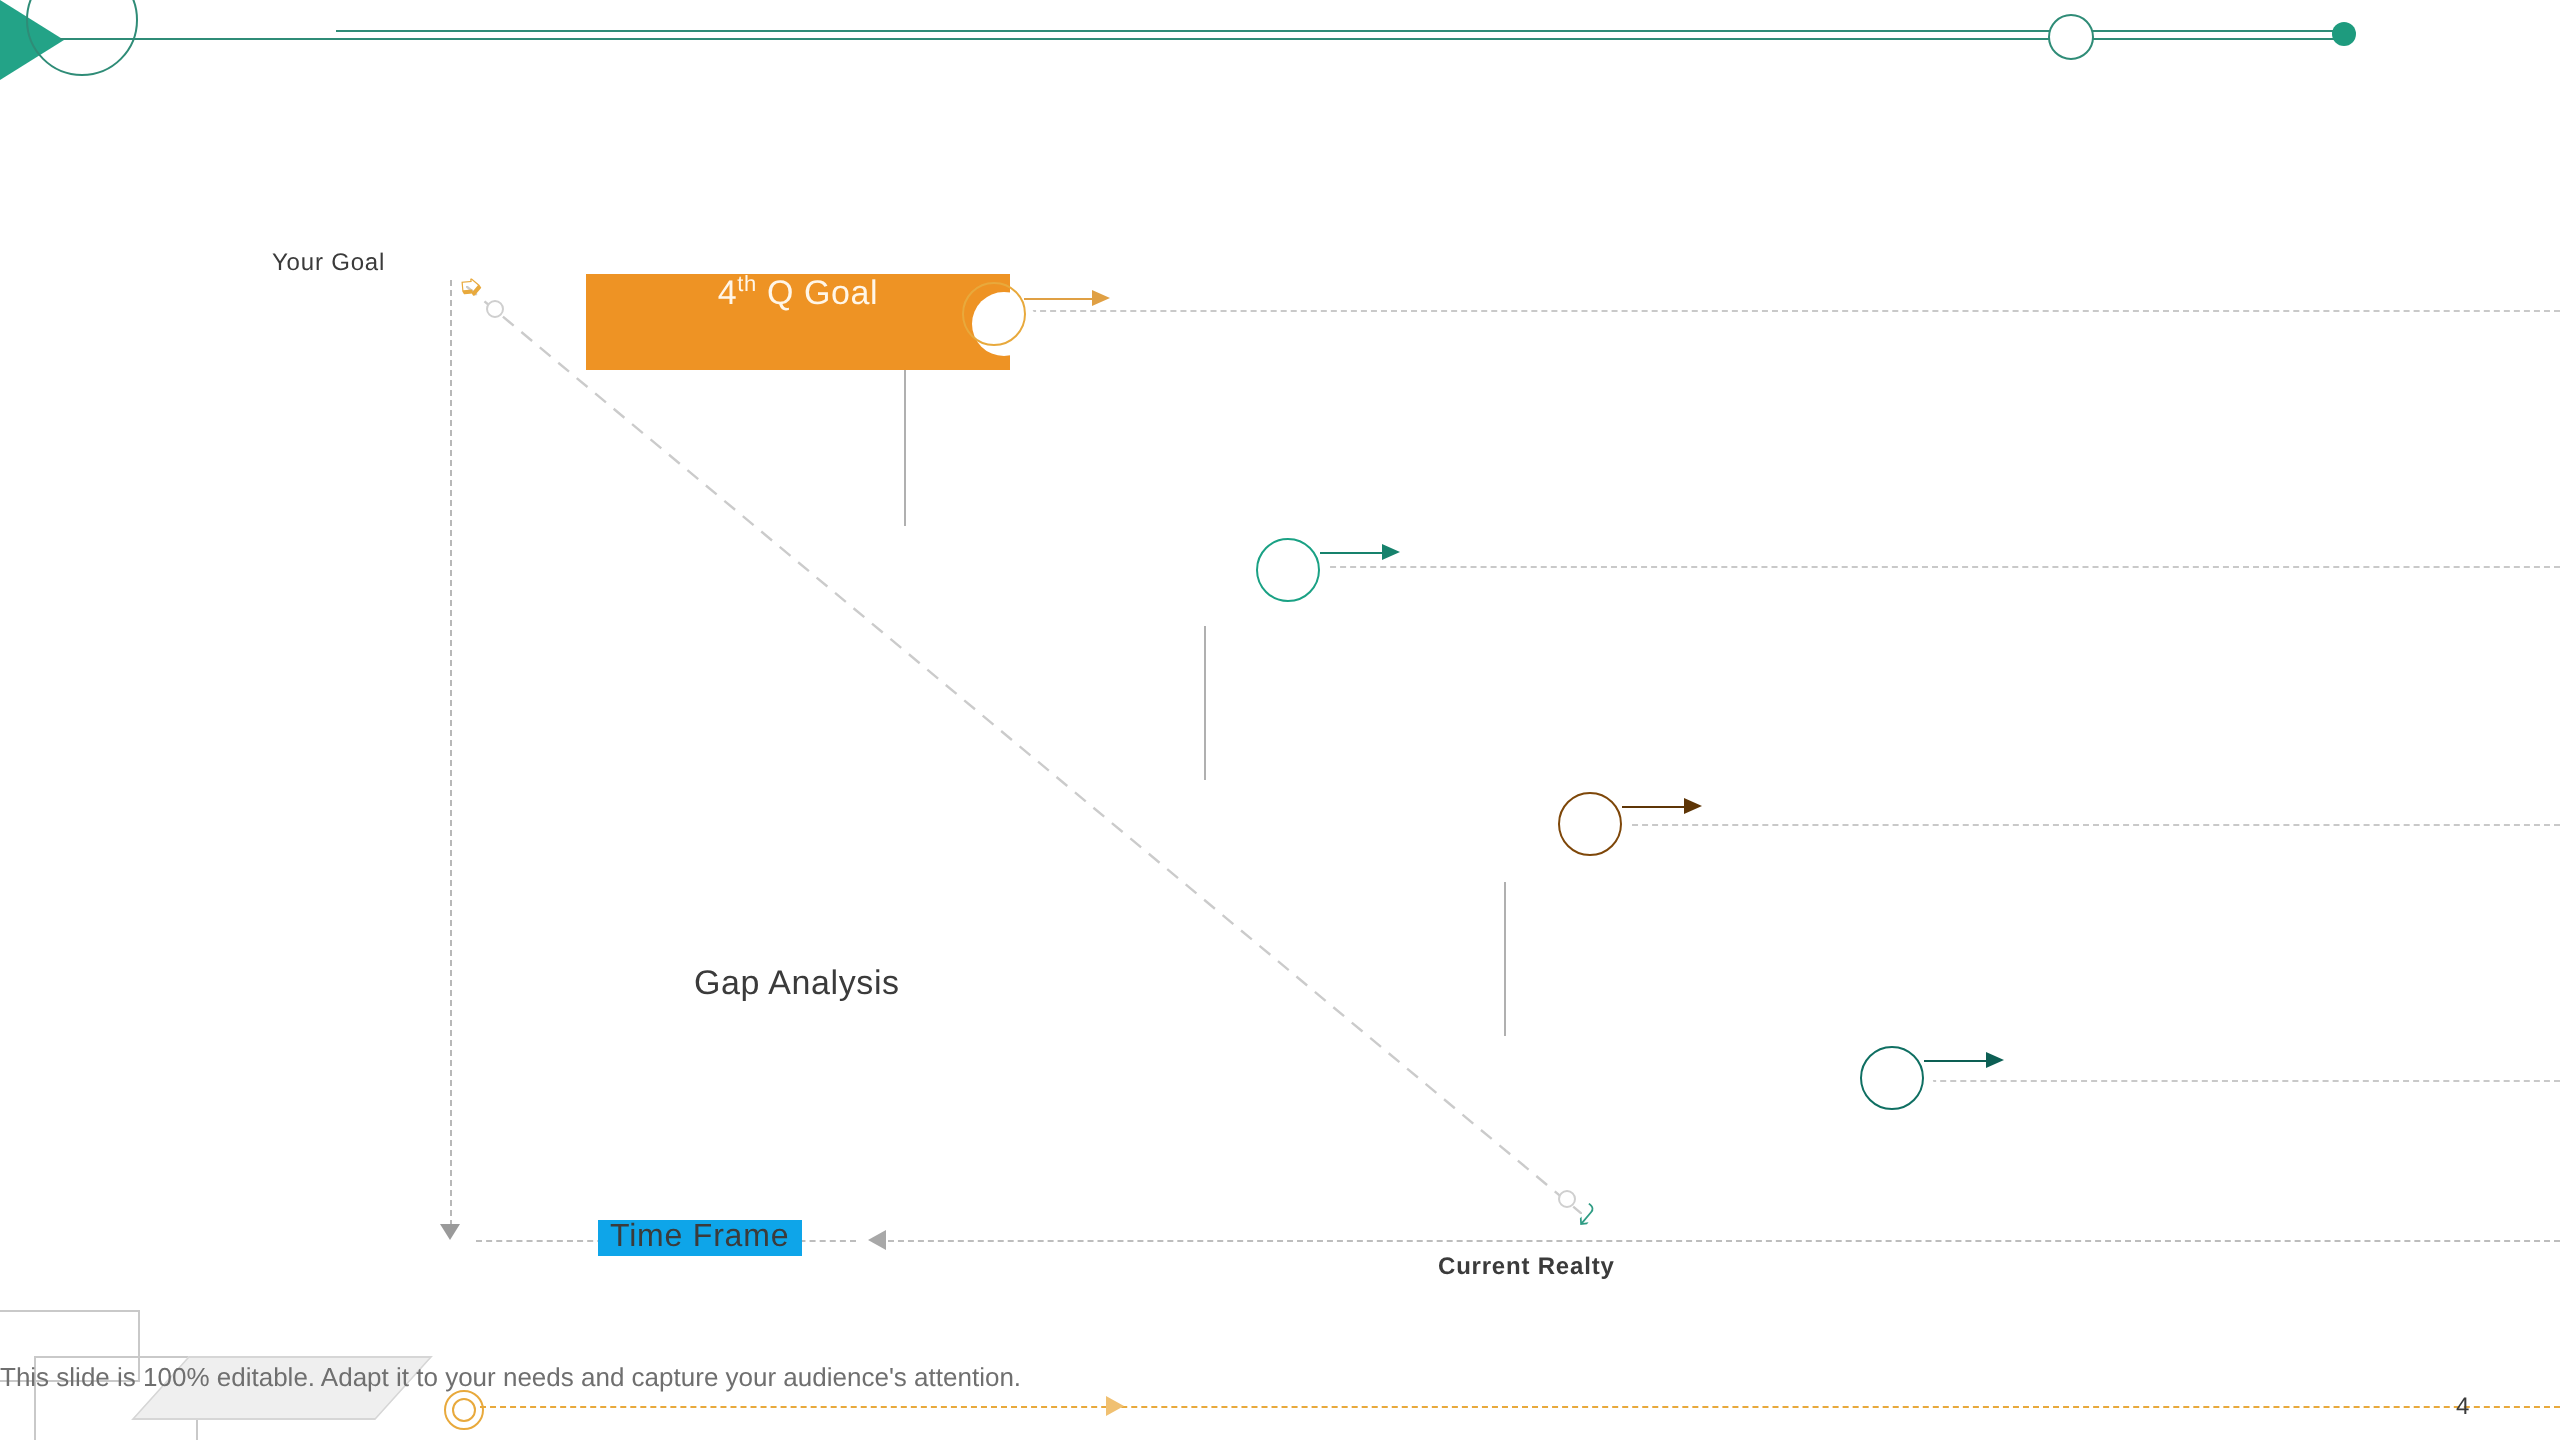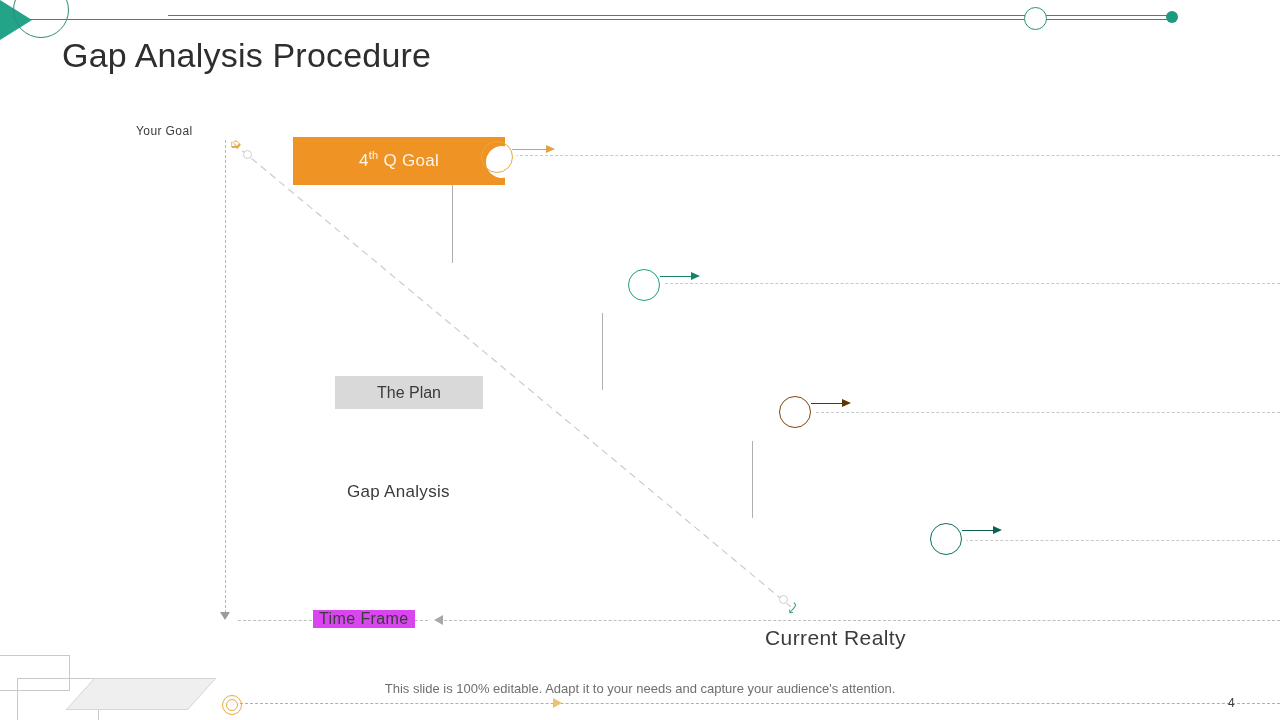--- a/index.html
+++ b/index.html
@@ -161,21 +161,20 @@
     font-size: 15px;
     color: #2F9C84;
     line-height: 1;
     transform: rotate(40deg);
   }
 
   
   .goal-bar {
     position: absolute;
     display: flex;
-    align-items: center;
     justify-content: center;
     color: #FFF6E8;
     font-size: 17px;
     letter-spacing: 0.3px;
     white-space: nowrap;
   }
   .goal-bar sup {
     font-size: 11px;
     vertical-align: super;
     line-height: 0;
@@ -215,32 +214,33 @@
     color: #3B3B3B;
     white-space: nowrap;
   }
   .lbl-your-goal {
     left: 136px;
     top: 124px;
     font-size: 12px;
     letter-spacing: 0.4px;
   }
   .lbl-time-frame {
-    left: 313px;
+    left: 299px;
     top: 610px;
     font-size: 16px;
     letter-spacing: 0.4px;
-    background: #d946ef;
+    background: #0ea5e9;
     padding: 0 6px;
   }
   .lbl-current-realty {
-    left: 765px;
+    left: 719px;
     top: 626px;
-    font-size: 21px;
+    font-size: 12px;
     letter-spacing: 0.4px;
+    font-weight: bold;
   }
   .lbl-gap-analysis {
     left: 347px;
     top: 482px;
     font-size: 17px;
     letter-spacing: 0.3px;
   }
   .plan-box {
     position: absolute;
     left: 335px;
@@ -347,21 +347,20 @@
     height: 0;
     border-top: 5px solid transparent;
     border-bottom: 5px solid transparent;
     border-left: 9px solid #F0C071;
   }
   .footer-note {
     position: absolute;
     left: 0;
     top: 681px;
     width: 1280px;
-    text-align: center;
     font-size: 13px;
     color: #6F6F6F;
   }
   .page-num {
     position: absolute;
     left: 1228px;
     top: 696px;
     font-size: 12px;
     color: #3B3B3B;
   }
@@ -371,21 +370,20 @@
 
 <div id="slide">
 
   <div class="top-triangle"></div>
   <div class="top-circle-outline"></div>
   <div class="top-rule-left"></div>
   <div class="top-rule-right"></div>
   <div class="top-node-circle"></div>
   <div class="top-node-dot"></div>
 
-  <div class="slide-title">Gap Analysis Procedure</div>
 
   <div class="guide" style="left:505px; top:155px; width:775px;"></div>
   <div class="guide" style="left:655px; top:283px; width:625px;"></div>
   <div class="guide" style="left:806px; top:412px; width:474px;"></div>
   <div class="guide" style="left:955px; top:540px; width:325px;"></div>
 
   <div class="axis-vertical"></div>
   <div class="axis-vertical-arrow"></div>
   <div class="lbl lbl-your-goal">Your Goal</div>
 
@@ -419,21 +417,20 @@
   <div class="bar-knob" style="left:784px; top:401px; width:32px; height:32px;"></div>
   <div class="bar-knob-ring" style="left:779px; top:396px; width:32px; height:32px; border:1.4px solid #7E4709;"></div>
   <div class="bar-arrow-line" style="left:811px; top:403px; width:33px; background:#5E3506;"></div>
   <div class="bar-arrow-head" style="left:842px; top:399px; border-left:9px solid #5E3506;"></div>
 
   <div class="bar-knob" style="left:935px; top:528px; width:32px; height:32px;"></div>
   <div class="bar-knob-ring" style="left:930px; top:523px; width:32px; height:32px; border:1.4px solid #0F6F62;"></div>
   <div class="bar-arrow-line" style="left:962px; top:530px; width:33px; background:#0D5F54;"></div>
   <div class="bar-arrow-head" style="left:993px; top:526px; border-left:9px solid #0D5F54;"></div>
 
-  <div class="plan-box">The Plan</div>
   <div class="lbl lbl-gap-analysis">Gap Analysis</div>
 
   <div class="tf-line-left"></div>
   <div class="tf-line-right"></div>
   <div class="tf-arrow"></div>
   <div class="lbl lbl-time-frame">Time Frame</div>
   <div class="lbl lbl-current-realty">Current Realty</div>
 
   <div class="bl-rect-1"></div>
   <div class="bl-rect-2"></div>

